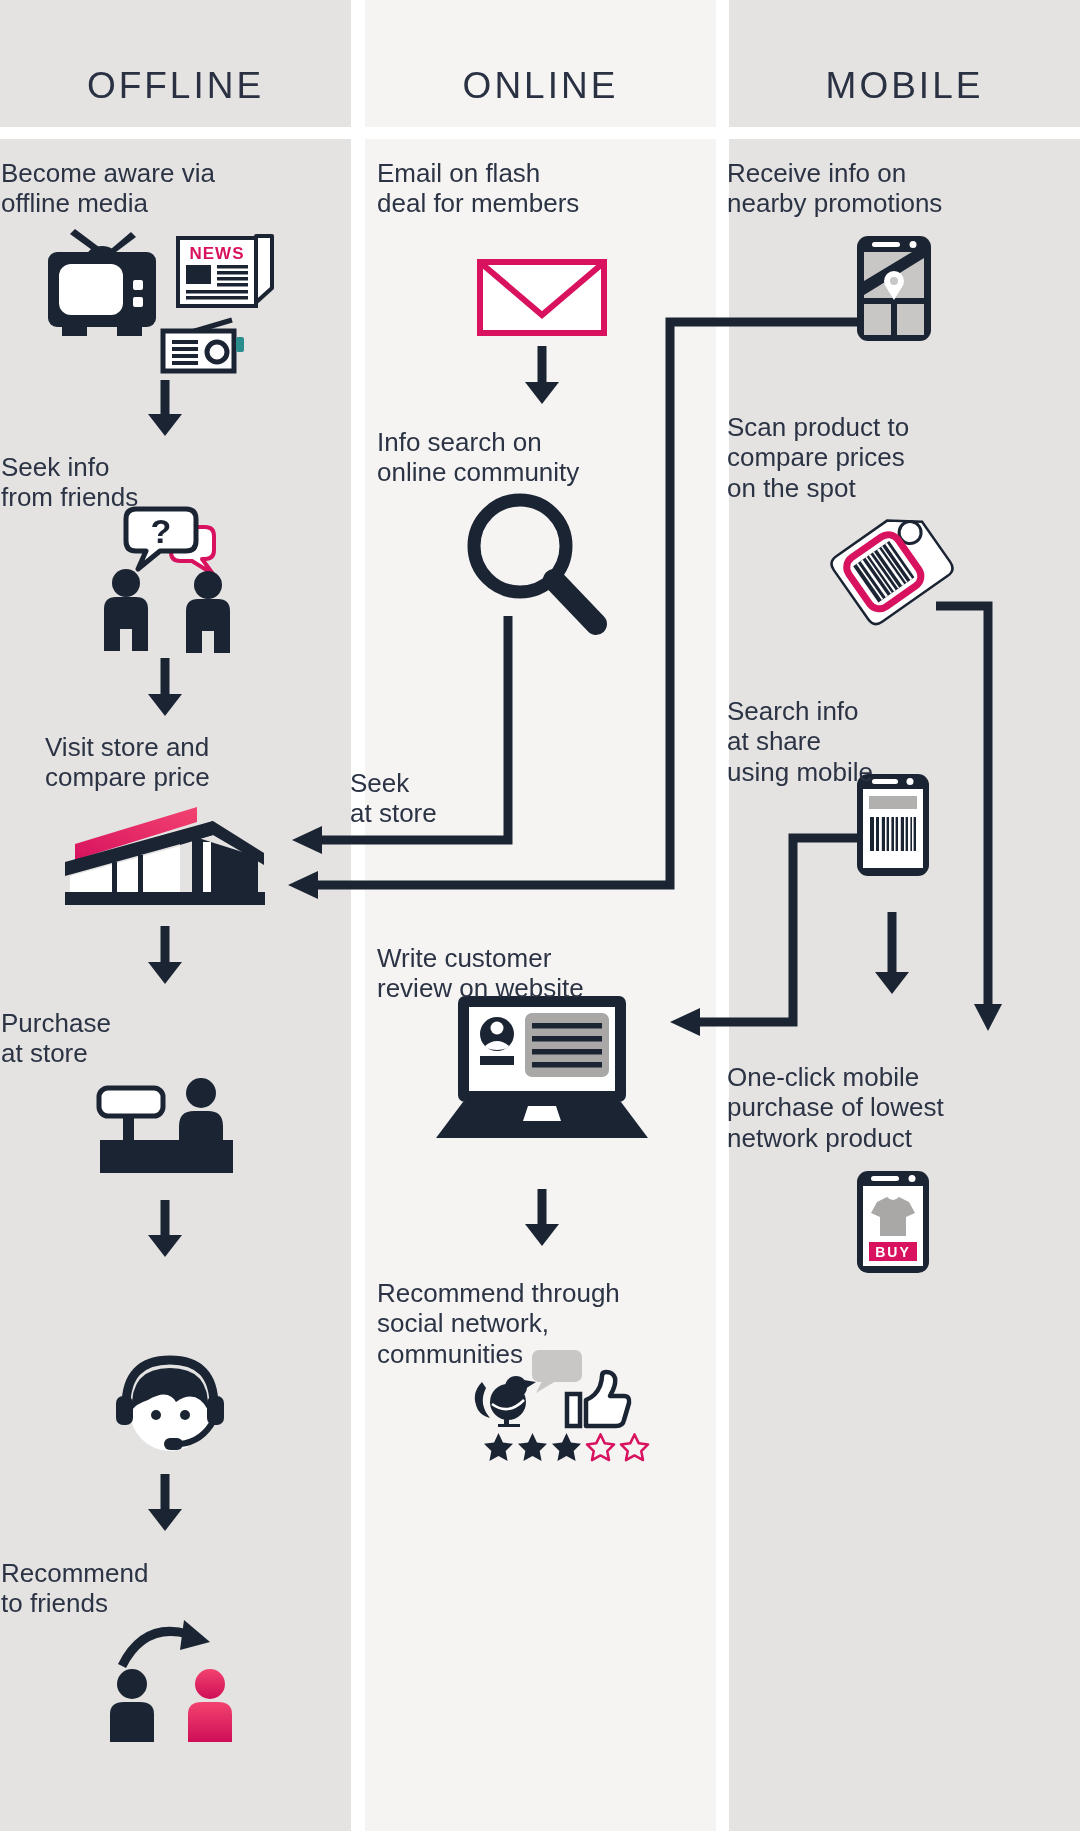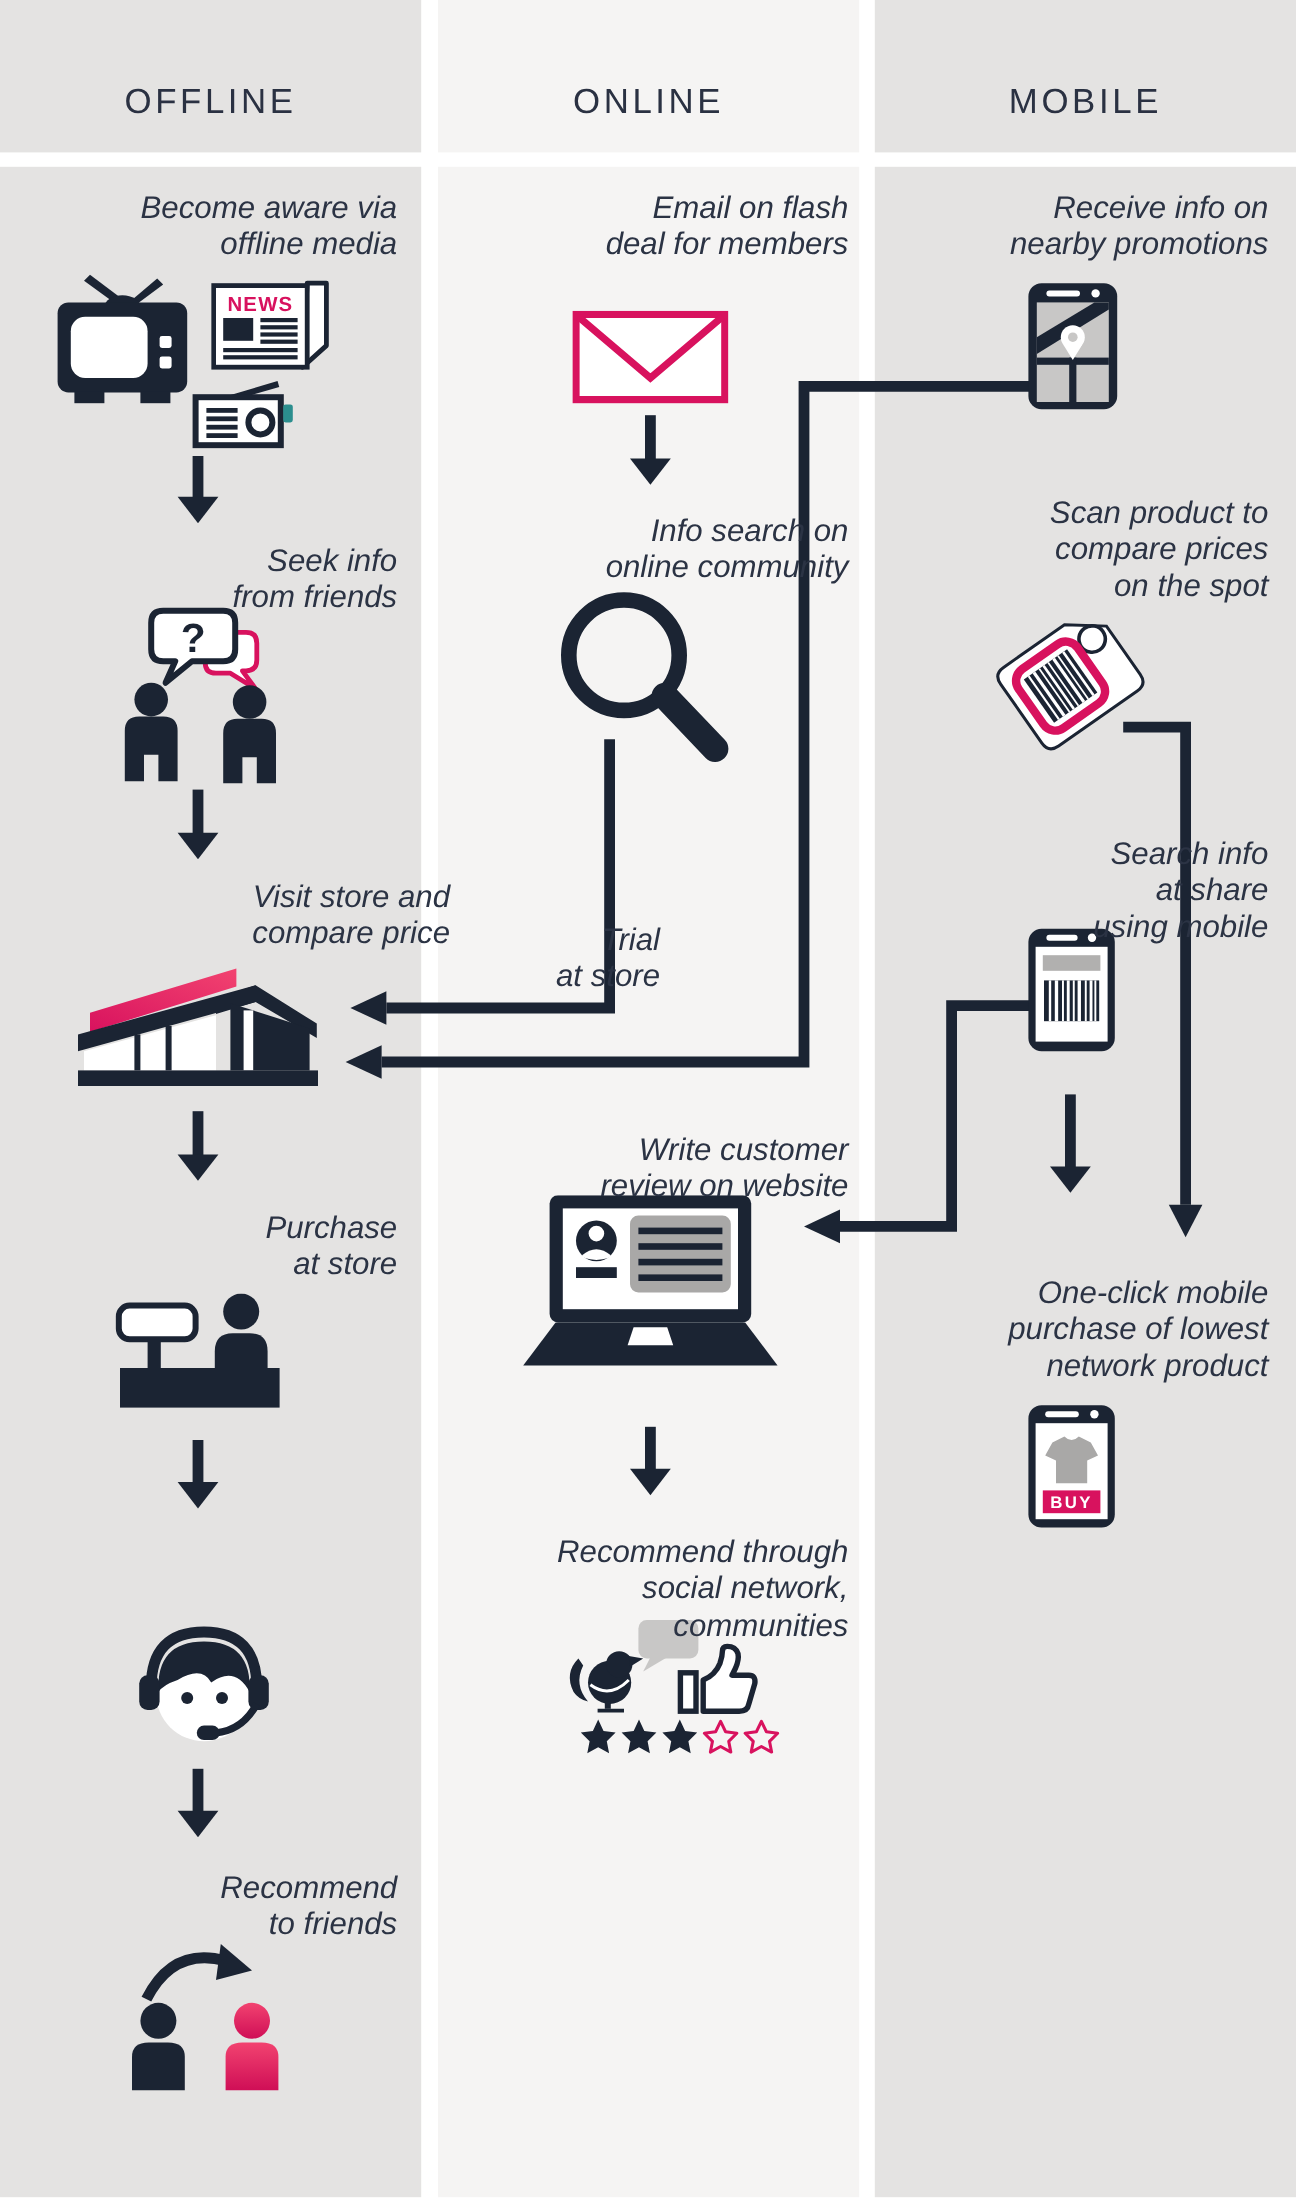--- a/index.html
+++ b/index.html
@@ -2,23 +2,23 @@
 <html><head>
 <meta charset="utf-8">
 <style>
   html,body{margin:0;padding:0;background:#fff;}
   .canvas{position:relative;width:1080px;height:1840px;background:#fff;
           font-family:"Liberation Sans",sans-serif;overflow:hidden;}
   .colbg{position:absolute;background:#e4e3e2;}
   .colbg.light{background:#f5f4f3;}
   .header-box{display:flex;align-items:center;justify-content:center;
               padding-top:44px;box-sizing:border-box;}
-  .header-label{font-size:29px;letter-spacing:3px;color:#2a3142;text-align:center;}
-  .label{position:absolute;width:330px;text-align:right;font-size:26px;
-         line-height:1.17;color:#2b3344;white-space:pre-line;z-index:3;font-style:italic;}
+  .header-label{font-size:37px;letter-spacing:3px;color:#2a3142;text-align:center;}
+  .label{position:absolute;width:330px;text-align:left;font-size:26px;
+         line-height:1.17;color:#2b3344;white-space:pre-line;z-index:3;}
   .label.small{width:200px;}
   .icon{position:absolute;z-index:2;}
   .overlay{position:absolute;left:0;top:0;z-index:1;}
   .stars{position:absolute;display:flex;gap:3px;z-index:2;}
   .star-filled{fill:#1b2433;}
   .star-outline{fill:none;stroke:#d8125e;stroke-width:2.6;stroke-linejoin:round;}
   svg{display:block;}
 </style>
 </head>
 <body>
@@ -204,21 +204,21 @@
   </svg>
 
   <div class="label" style="left:377px;top:427px;">Info search on
 online community</div>
 
   <svg class="icon" style="left:458px;top:486px;" width="160" height="160" viewBox="0 0 160 160">
     <circle cx="62" cy="60" r="46" fill="none" stroke="#1b2433" stroke-width="13"></circle>
     <line x1="96" y1="94" x2="138" y2="138" stroke="#1b2433" stroke-width="22" stroke-linecap="round"></line>
   </svg>
 
-  <div class="label small" style="left:350px;top:768px;">Trial
+  <div class="label small" style="left:350px;top:768px;">Seek
 at store</div>
 
   <div class="label" style="left:377px;top:943px;">Write customer
 review on website</div>
 
   <svg class="icon" style="left:428px;top:996px;" width="228" height="146" viewBox="0 0 228 146">
     <rect x="30" y="0" width="168" height="106" rx="7" fill="#1b2433"></rect>
     <rect x="41" y="11" width="146" height="84" fill="#fff"></rect>
     <circle cx="69" cy="38" r="17" fill="#1b2433"></circle>
     <circle cx="69" cy="32" r="6.5" fill="#fff"></circle>

